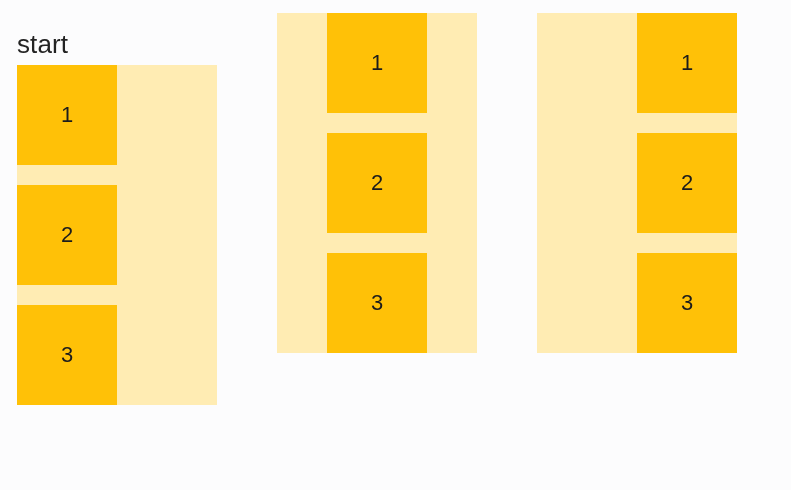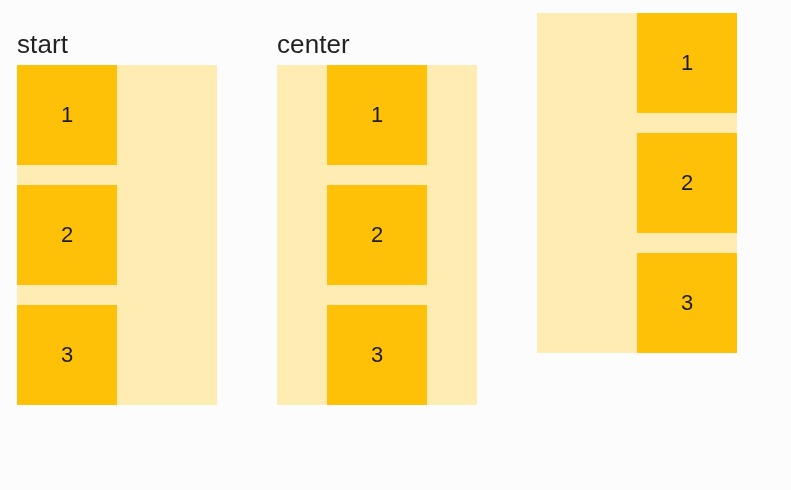--- a/index.html
+++ b/index.html
@@ -74,21 +74,20 @@
   <div class="demo-column" style="left:17px;">
     <div class="demo-label">start</div>
     <div class="flex-container align-start">
       <div class="flex-item">1</div>
       <div class="flex-item">2</div>
       <div class="flex-item">3</div>
     </div>
   </div>
 
   <div class="demo-column" style="left:277px;">
-    <div class="demo-label">center</div>
     <div class="flex-container align-center">
       <div class="flex-item">1</div>
       <div class="flex-item">2</div>
       <div class="flex-item">3</div>
     </div>
   </div>
 
   <div class="demo-column" style="left:537px;">
     <div class="flex-container align-end">
       <div class="flex-item">1</div>

